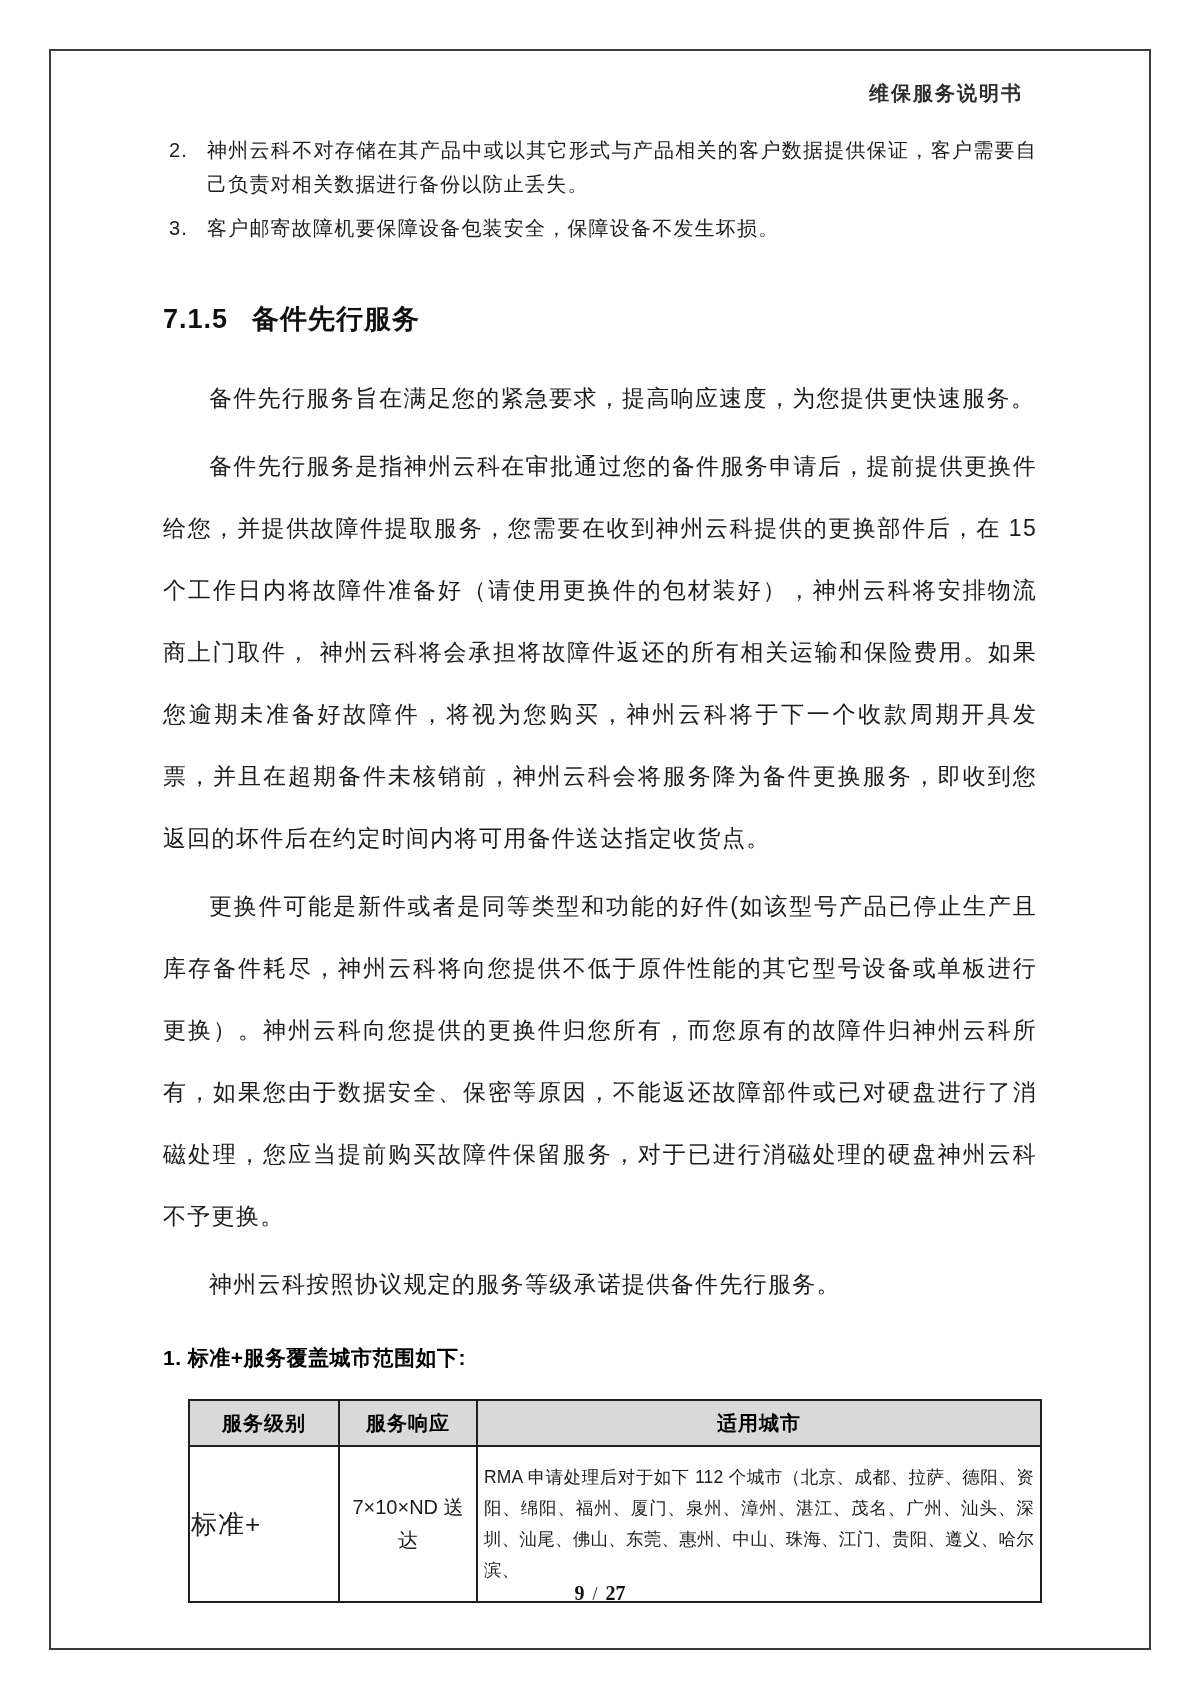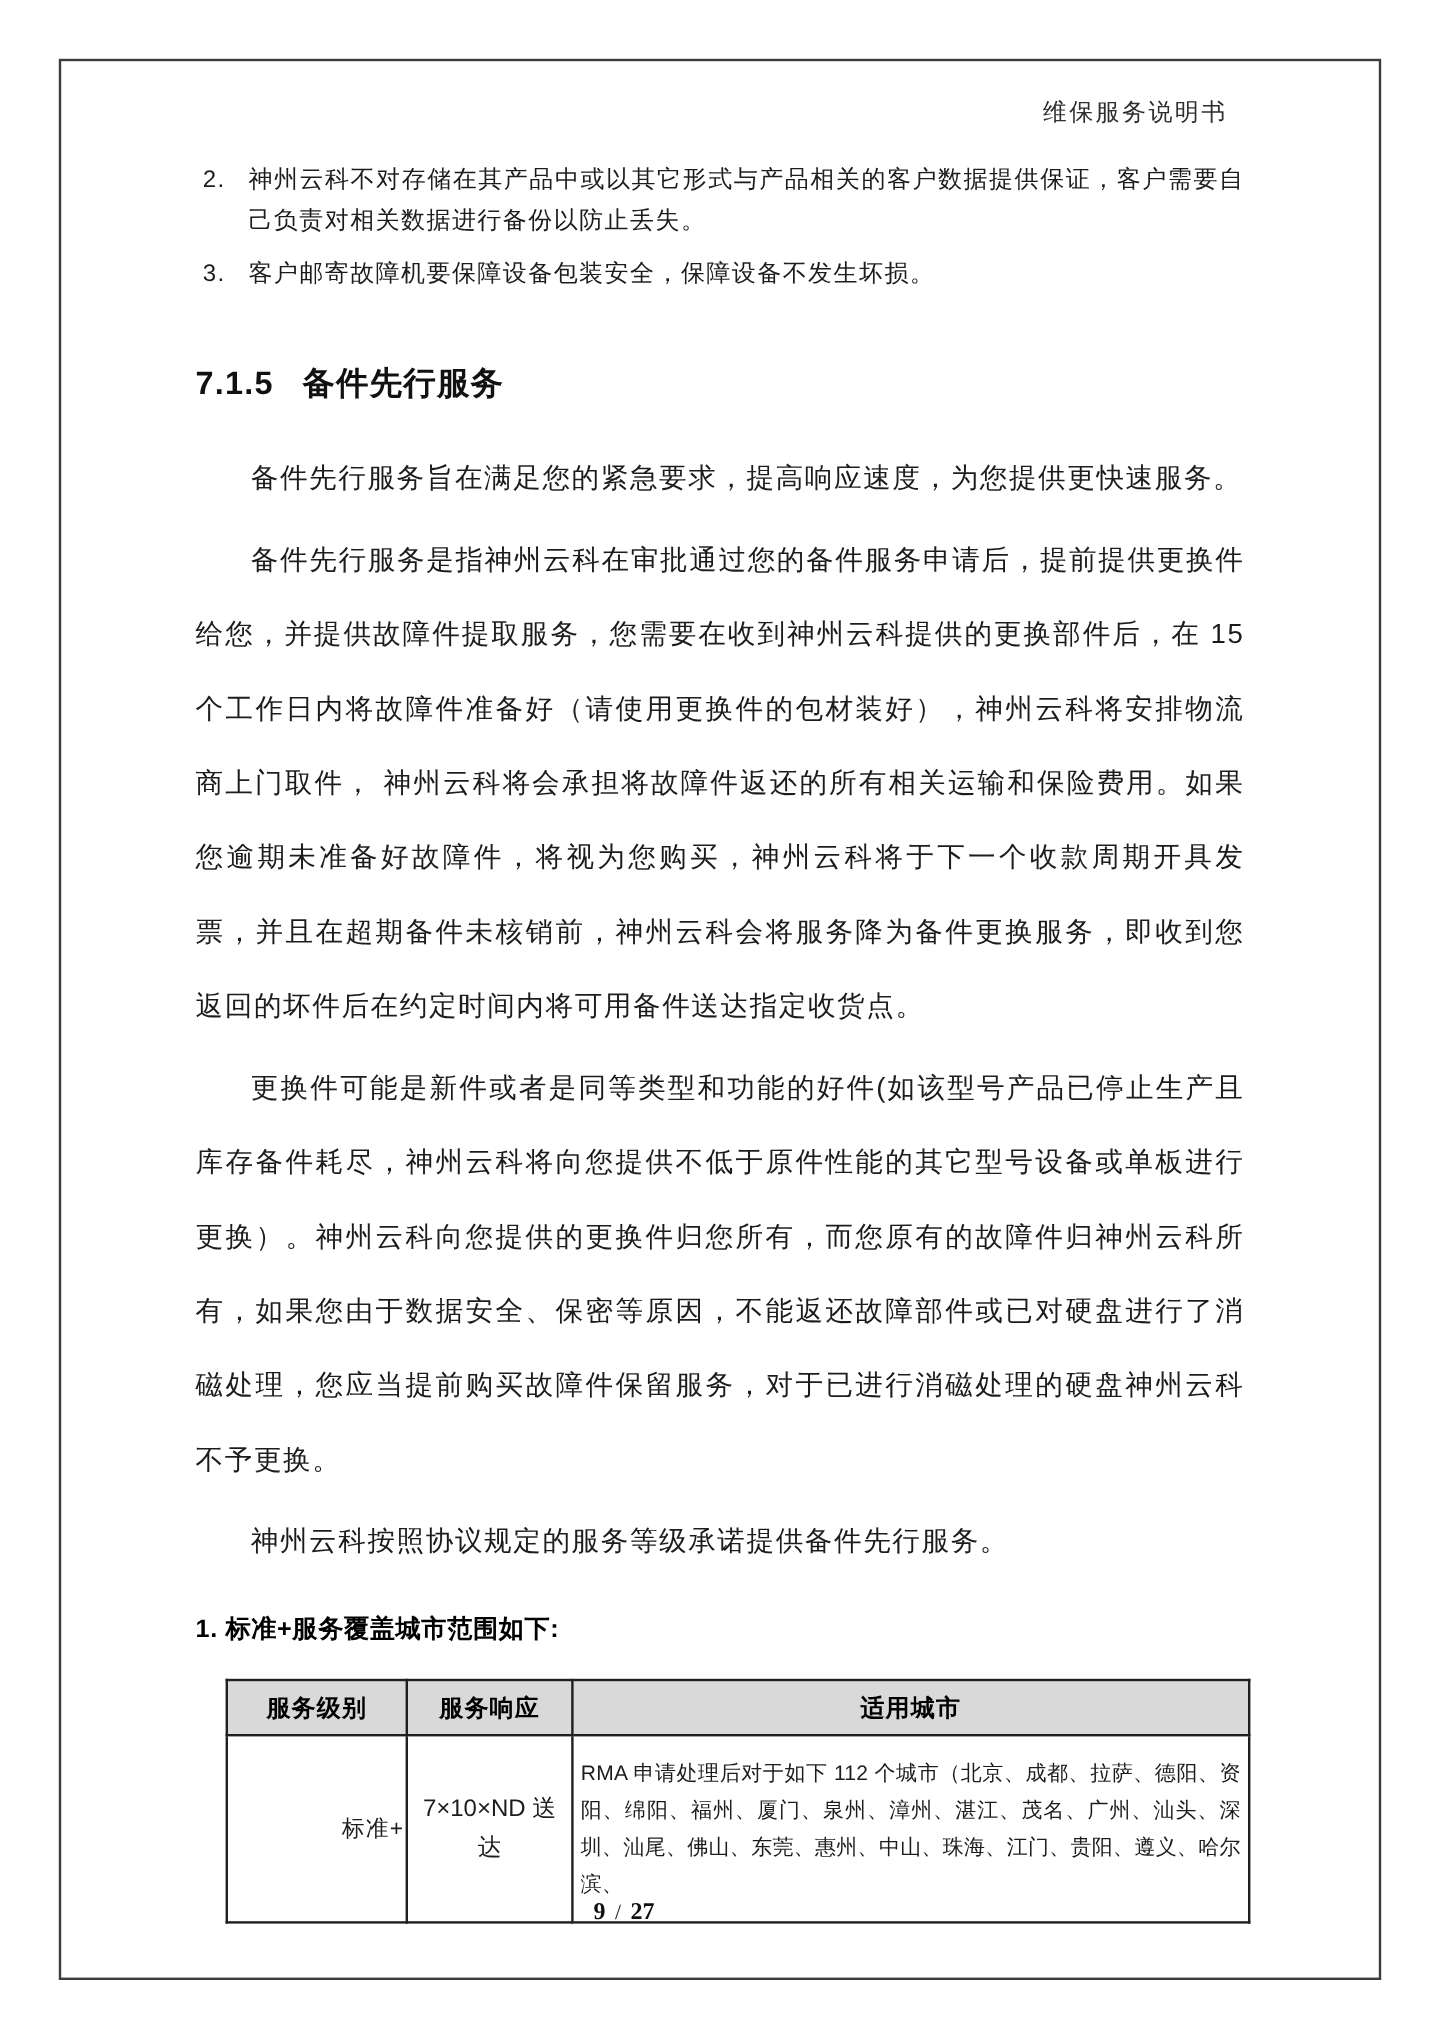--- a/index.html
+++ b/index.html
@@ -21,20 +21,21 @@
   .doc-header {
     position: absolute;
     top: 80px; left: 163px; width: 874px;
     text-align: right;
     padding-right: 14px;
     box-sizing: border-box;
     font-family: "Liberation Serif", serif;
     font-size: 20px;
     letter-spacing: 2px;
     color: #2e2e2e;
+    font-weight: bold;
   }
   .content {
     position: absolute;
     left: 163px; top: 133px;
     width: 874px;
   }
   
   .num-list { padding-left: 6px; }
   .num-item {
     display: flex;
@@ -93,42 +94,42 @@
     font-size: 20px;
     font-weight: 700;
     letter-spacing: 1px;
     color: #000;
   }
   .col-level { width: 150px; }
   .col-resp  { width: 138px; }
   .col-city  { width: 564px; }
   .svc-table td { height: 94px; vertical-align: middle; }
   td.level {
-    text-align: right;
-    font-size: 19px;
+    text-align: left;
+    font-size: 26px;
     letter-spacing: 1px;
   }
   td.response {
     text-align: center;
     font-size: 20px;
     line-height: 33px;
     padding: 0 4px;
   }
   td.cities {
     font-size: 17.5px;
     line-height: 31px;
     padding: 15px 6px;
     text-align: justify;
     word-break: break-all;
     letter-spacing: 0.2px;
     vertical-align: top;
   }
   .doc-footer {
     position: absolute;
-    top: 1582px; left: 0; width: 1040px;
+    top: 1582px; left: 0; width: 1200px;
     text-align: center;
     font-family: "Liberation Serif", serif;
     font-size: 20px;
     font-weight: 700;
     color: #111;
   }
   .doc-footer .sep { font-weight: 400; padding: 0 8px; font-size: 18px; }
 </style>
 </head>
 <body>

